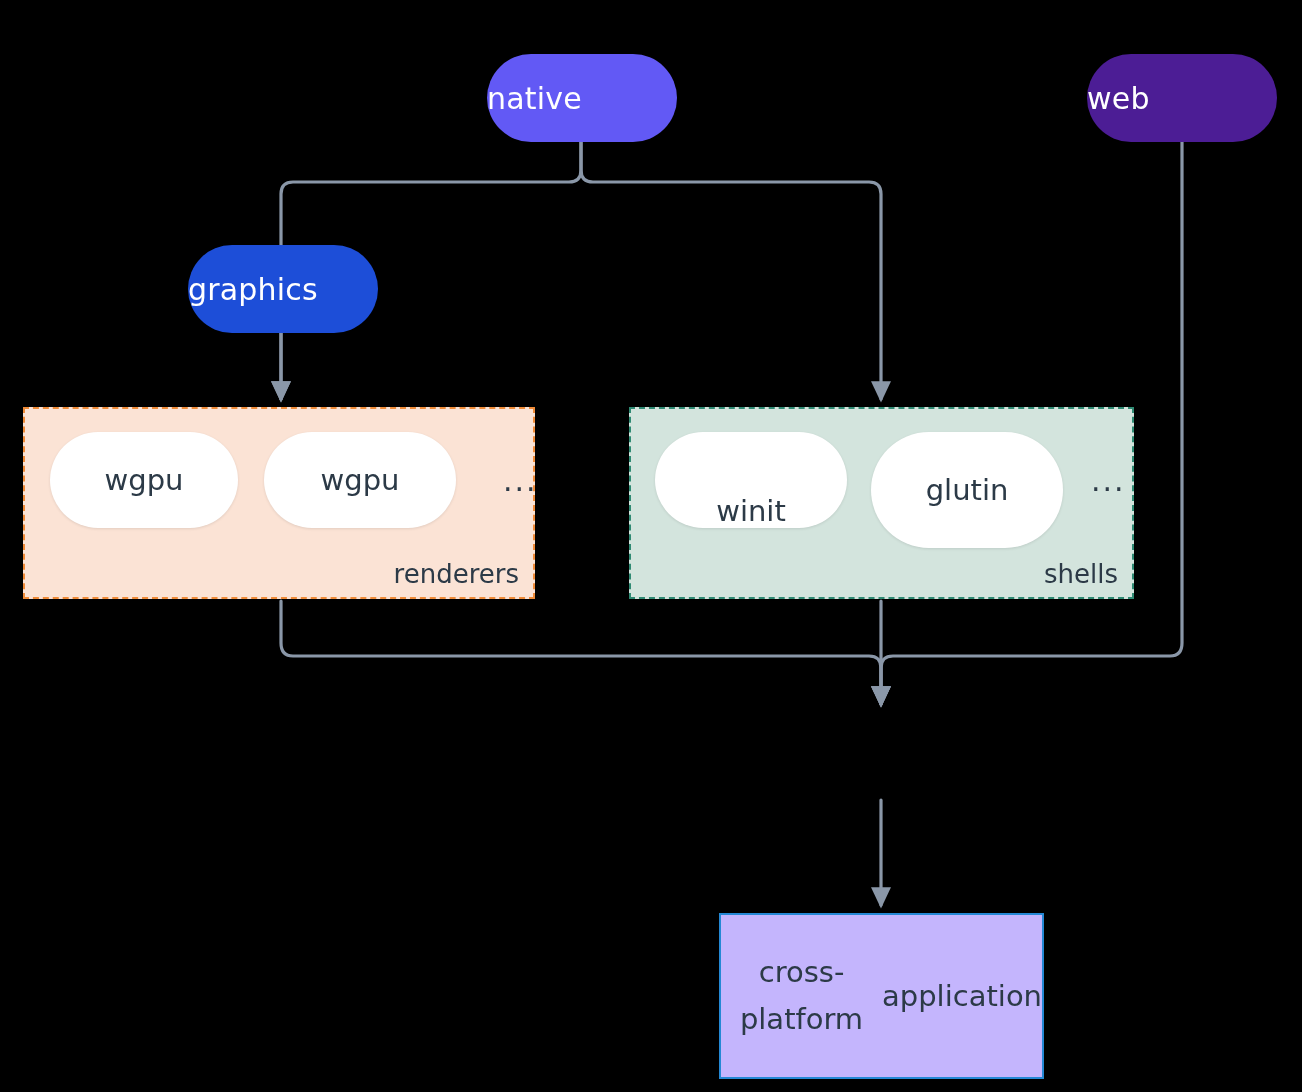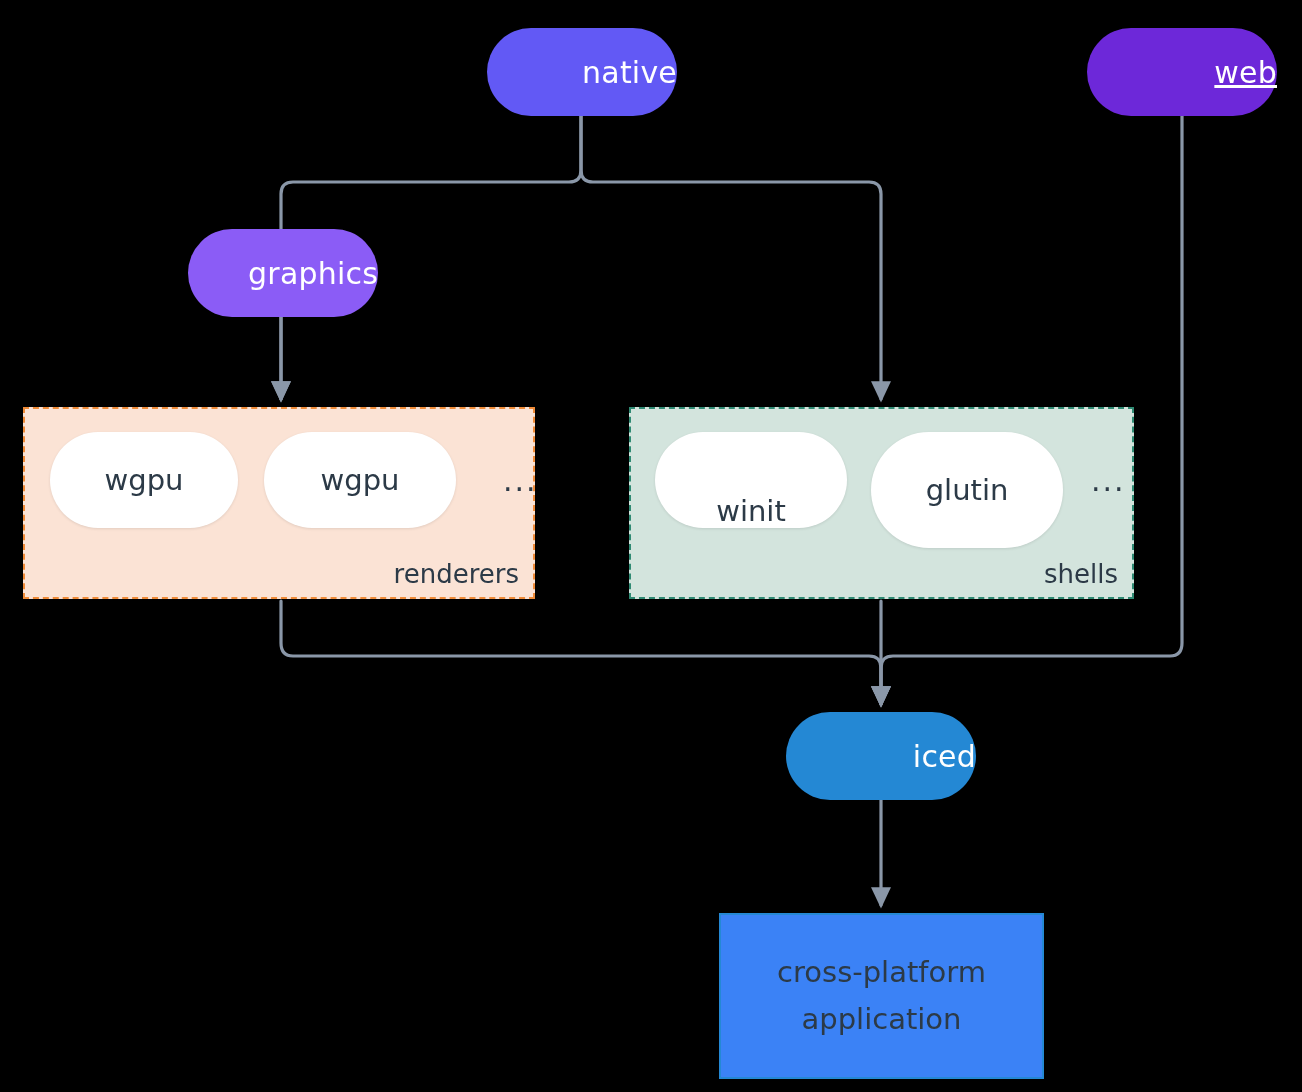--- a/index.html
+++ b/index.html
@@ -26,40 +26,40 @@
     width: 1302px;
     height: 1092px;
     pointer-events: none;
   }
 
   
   .pill {
     position: absolute;
     display: flex;
     align-items: center;
-    justify-content: flex-end;
+    justify-content: flex-start;
     border-radius: 999px;
     color: #ffffff;
     font-size: 30px;
     letter-spacing: 0.2px;
     white-space: nowrap;
     box-sizing: border-box;
+    margin-top: 26px;
   }
   .pill-native {
     left: 487px; top: 28px; width: 190px; height: 88px;
     background: #6259f5;
   }
   .pill-web {
     left: 1087px; top: 28px; width: 190px; height: 88px;
-    background: #6d28d9;
-    text-decoration: underline;
+    background: #4c1d95;
   }
   .pill-graphics {
-    left: 188px; top: 229px; width: 190px; height: 88px;
-    background: #8b5cf6;
+    left: 188px; top: 219px; width: 190px; height: 88px;
+    background: #1d4ed8;
   }
   .pill-iced {
     left: 786px; top: 712px; width: 190px; height: 88px;
     background: #2488d4;
   }
 
   
   .group {
     position: absolute;
     box-sizing: border-box;
@@ -114,25 +114,25 @@
 
   
   .item-winit  { left: 24px;  top: 23px; width: 192px; height: 96px; align-items: flex-end; }
   .item-glutin { left: 240px; top: 23px; width: 192px; height: 116px; }
   .dots-shells { left: 460px; top: 57px; }
 
   
   .app-box {
     position: absolute;
     left: 719px; top: 913px; width: 325px; height: 166px;
-    background: #3b82f6;
+    background: #c4b5fd;
     border: 2px solid #2488d4;
     box-sizing: border-box;
     display: flex;
-    flex-direction: column;
+    flex-direction: row;
     align-items: center;
     justify-content: center;
     color: #2c3a47;
     font-size: 29px;
     line-height: 1.62;
     text-align: center;
   }
 </style>
 </head>
 <body>
@@ -191,22 +191,19 @@
     <div class="item item-winit">
       <span>winit</span>
     </div>
     <div class="item item-glutin">
       <span>glutin</span>
     </div>
     <div class="dots dots-shells">...</div>
     <div class="group-label">shells</div>
   </div>
 
-  <div class="pill pill-iced">
-    <span>iced</span>
-  </div>
 
   <div class="app-box">
     <span>cross-platform</span>
     <span>application</span>
   </div>
 
 </div>
 
 </body></html>

